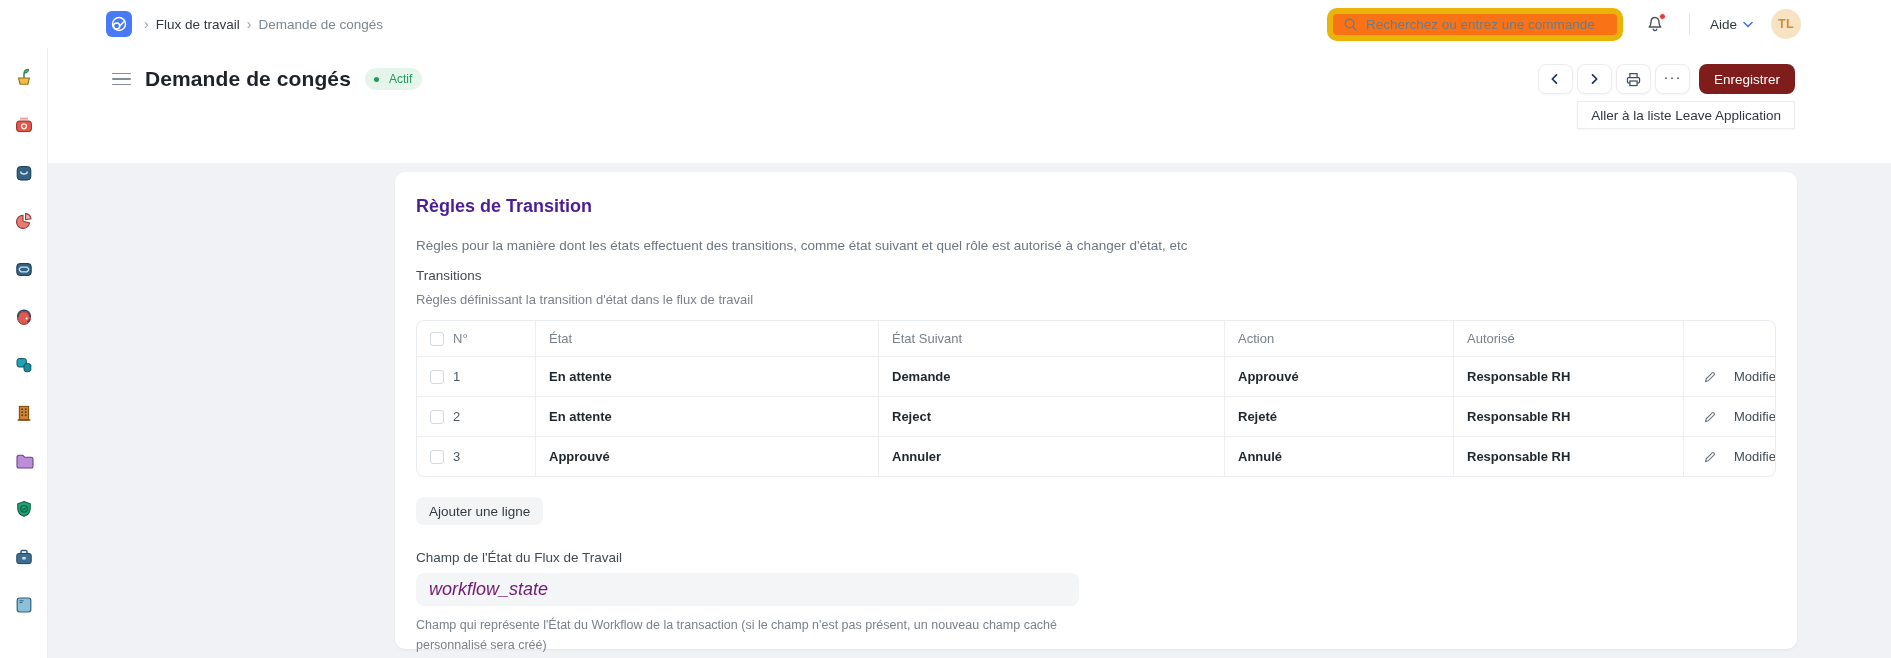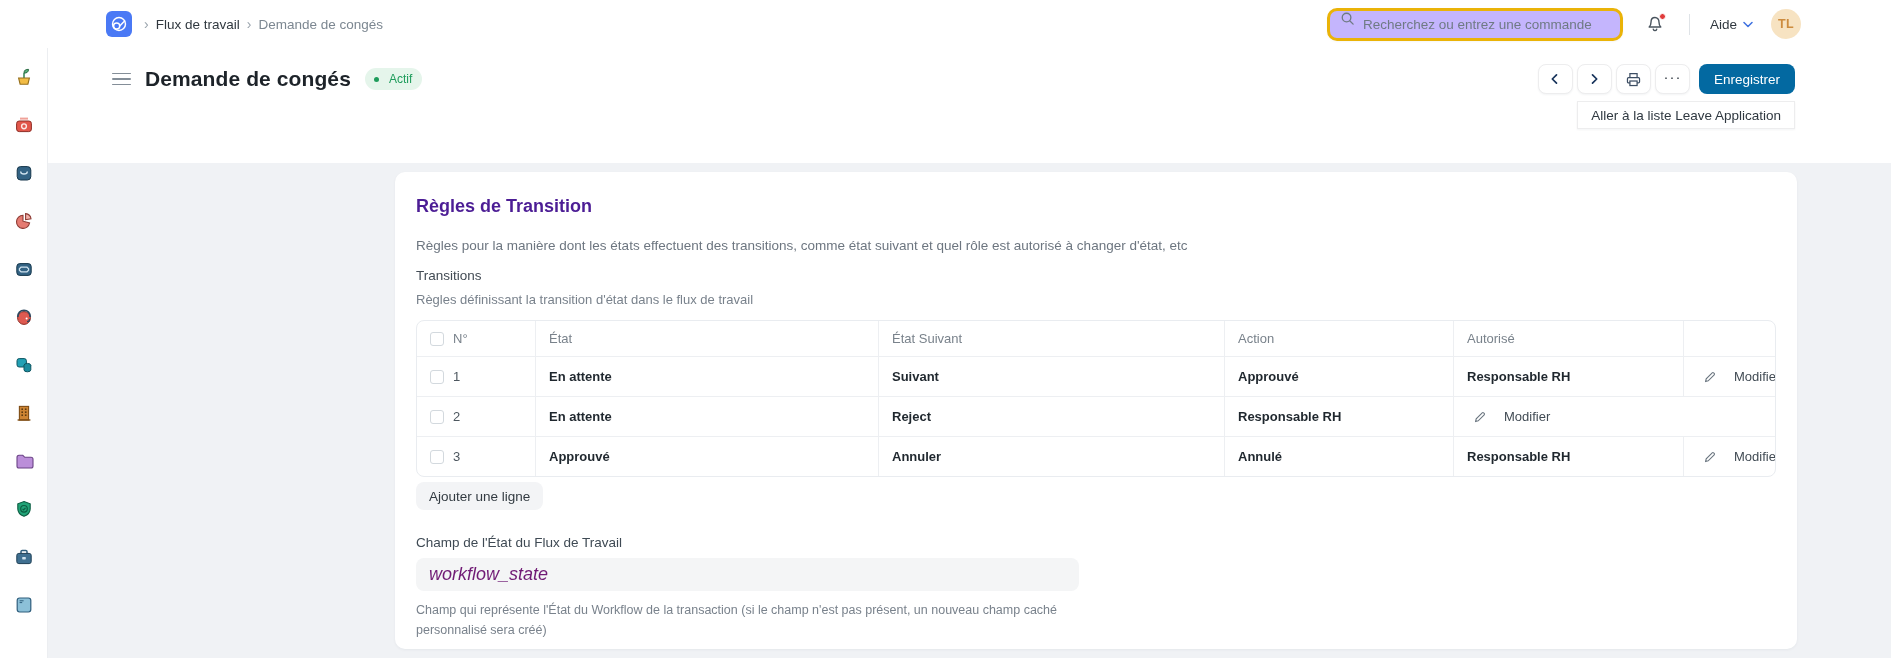--- a/index.html
+++ b/index.html
@@ -7,22 +7,22 @@
     font-family:"Liberation Sans", sans-serif; -webkit-font-smoothing:antialiased; }
 
   
   .topbar { height:48px; display:flex; align-items:center; padding:0 90px 0 106px; background:#fff; position:relative; z-index:5; }
   .logo { width:26px; height:26px; border-radius:6px; background:#4a79f5; display:flex; align-items:center; justify-content:center; cursor:pointer; }
   .breadcrumb { display:flex; align-items:center; margin-left:12px; font-size:13.5px; gap:7px; }
   .crumb-sep { color:#9aa4ad; font-size:14px; }
   .crumb-strong { color:#30383f; cursor:pointer; }
   .crumb-muted { color:#7c8791; cursor:pointer; }
   .topbar-spacer { flex:1; }
-  .search-box { width:296px; height:33px; background:#c4b5fd; border:3px solid #eab308; border-radius:10px;
-    box-shadow:0 1px 2px rgba(25,39,52,.04); display:flex; padding:0 10px; margin-right:22px; }
+  .search-box { width:296px; height:33px; background:#f97316; border:6px solid #eab308; border-radius:10px;
+    box-shadow:0 1px 2px rgba(25,39,52,.04); display:flex; align-items:center; padding:0 10px; margin-right:22px; }
   .search-box input { border:none; outline:none; background:transparent; font-size:13.5px; color:#30383f; width:100%;
     font-family:"Liberation Sans", sans-serif; margin-left:8px; }
   .search-box input::placeholder { color:#6f7a84; }
   .bell-wrap { position:relative; width:22px; height:22px; margin-right:22px; cursor:pointer; }
   .bell-dot { position:absolute; top:0px; right:1px; width:7px; height:7px; border-radius:50%; background:#e03b3b; border:1.5px solid #fff; }
   .top-divider { width:1px; height:21px; background:#dfe3e7; margin-right:20px; }
   .help-menu { display:flex; align-items:center; gap:6px; font-size:13.5px; color:#30383f; cursor:pointer; margin-right:18px; }
   .avatar { width:30px; height:30px; border-radius:50%; background:#f7e3c2; color:#cd8c3e; font-size:12.5px; font-weight:700;
     display:flex; align-items:center; justify-content:center; cursor:pointer; letter-spacing:.3px; }
 
@@ -38,21 +38,21 @@
   .hamburger { width:19px; height:13px; display:flex; flex-direction:column; justify-content:space-between; cursor:pointer; margin-right:14px; }
   .hamburger span { display:block; height:1.8px; background:#848e98; border-radius:2px; }
   .page-title { font-size:21px; font-weight:700; color:#1d2329; letter-spacing:.1px; }
   .status-badge { margin-left:14px; background:#e5f5eb; color:#1e9c5b; font-size:12px; border-radius:999px;
     padding:4px 10px 4px 9px; display:flex; align-items:center; gap:10px; }
   .status-badge .dot { width:5px; height:5px; border-radius:50%; background:#1e9c5b; }
   .header-actions { margin-left:auto; display:flex; align-items:center; gap:4px; }
   .icon-btn { width:35px; height:30px; background:#fff; border:1px solid #ededee; border-radius:8px;
     box-shadow:0 1px 2px rgba(25,39,52,.05); display:flex; align-items:center; justify-content:center; cursor:pointer; color:#1d2738; }
   .more-btn { font-size:15px; color:#333b44; letter-spacing:1px; padding-bottom:6px; }
-  .primary-btn { margin-left:5px; height:30px; padding:0 15px; background:#0369a1; color:#fff; border:none; border-radius:8px;
+  .primary-btn { margin-left:5px; height:30px; padding:0 15px; background:#7f1d1d; color:#fff; border:none; border-radius:8px;
     font-size:13.5px; font-family:"Liberation Sans", sans-serif; cursor:pointer; }
   .goto-row { display:flex; justify-content:flex-end; margin-top:7px; }
   .text-btn { height:28px; padding:0 13px; background:#fff; border:1px solid #ededee; border-radius:0;
     box-shadow:0 1px 2px rgba(25,39,52,.05); font-size:13.5px; color:#2f3840; font-family:"Liberation Sans", sans-serif; cursor:pointer; }
 
   
   .content { flex:1; background:#f0f2f5; overflow:hidden; }
   .card { margin:9px 94px 0 347px; width:1402px; height:477px; background:#fff; border-radius:10px;
     box-shadow:0 1px 3px rgba(25,39,52,.05); padding:24px 21px 0 21px; }
   .card-title { font-size:18px; font-weight:700; color:#4c1d95; }
@@ -66,21 +66,21 @@
   .g-head { height:35px; color:#79828b; font-size:13px; }
   .g-row { height:40px; border-top:1px solid #edeff2; font-size:13px; }
   .gcell { padding-left:13px; height:100%; display:flex; align-items:center; }
   .grow .gcell + .gcell { border-left:1px solid #edeff2; }
   .g-row .val { font-weight:700; color:#1f272e; }
   .checkbox { width:14px; height:14px; border:1px solid #d3d9de; border-radius:3px; background:#fff; margin-right:9px; flex:none; cursor:pointer; }
   .row-no { color:#4d575f; }
   .edit-btn { display:flex; align-items:center; gap:18px; color:#414b54; font-size:13px; cursor:pointer; background:none; border:none;
     font-family:"Liberation Sans", sans-serif; padding:0 0 0 7px; }
 
-  .add-row-btn { margin-top:5px; height:28px; padding:0 13px; background:#f3f4f6; border:none; border-radius:8px;
+  .add-row-btn { margin-top:20px; height:28px; padding:0 13px; background:#f3f4f6; border:none; border-radius:8px;
     font-size:13.5px; color:#333b42; font-family:"Liberation Sans", sans-serif; cursor:pointer; }
 
   .field-label { margin-top:25px; font-size:13.5px; color:#3f4a54; }
   .field-input { margin-top:8px; width:663px; height:33px; background:#f4f5f6; border:none; border-radius:8px; outline:none;
     padding:0 13px; font-size:18px; color:#701a75; font-family:"Liberation Sans", sans-serif;font-style:italic; }
   .field-help { margin-top:9px; width:690px; font-size:12.5px; color:#79828c; line-height:1.6; }
 
   svg { display:block; }
 </style>
 </head>
@@ -282,40 +282,41 @@
             <div class="gcell">Autorisé</div>
             <div class="gcell"></div>
           </div>
 
           <div class="grow g-row">
             <div class="gcell">
               <span class="checkbox"></span>
               <span class="row-no">1</span>
             </div>
             <div class="gcell val">En attente</div>
-            <div class="gcell val">Suivant</div>
+            <div class="gcell val">Demande</div>
             <div class="gcell val">Approuvé</div>
             <div class="gcell val">Responsable RH</div>
             <div class="gcell">
               <button class="edit-btn">
                 <svg width="12" height="12" viewBox="0 0 12 12">
                     <path d="M1.6 10.4 l.6-2.6 6-6 a1 1 0 0 1 1.4 0 l.6 .6 a1 1 0 0 1 0 1.4 l-6 6 z" fill="none" stroke="#6b7680" stroke-width="1.1"></path>
                   </svg>
                 <span>Modifier</span>
               </button>
             </div>
           </div>
 
           <div class="grow g-row">
             <div class="gcell">
               <span class="checkbox"></span>
               <span class="row-no">2</span>
             </div>
             <div class="gcell val">En attente</div>
             <div class="gcell val">Reject</div>
+            <div class="gcell val">Rejeté</div>
             <div class="gcell val">Responsable RH</div>
             <div class="gcell">
               <button class="edit-btn">
                 <svg width="12" height="12" viewBox="0 0 12 12">
                     <path d="M1.6 10.4 l.6-2.6 6-6 a1 1 0 0 1 1.4 0 l.6 .6 a1 1 0 0 1 0 1.4 l-6 6 z" fill="none" stroke="#6b7680" stroke-width="1.1"></path>
                   </svg>
                 <span>Modifier</span>
               </button>
             </div>
           </div>

